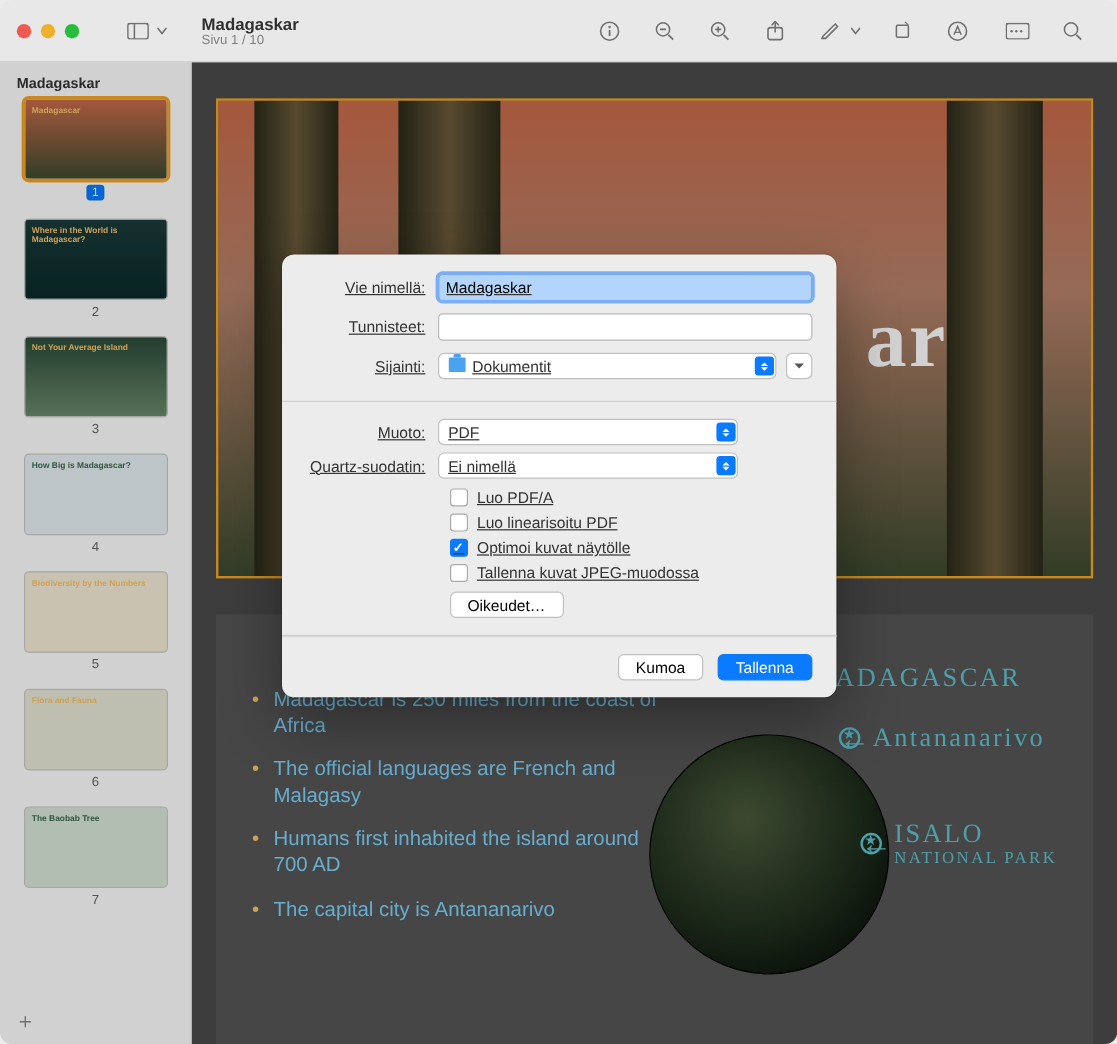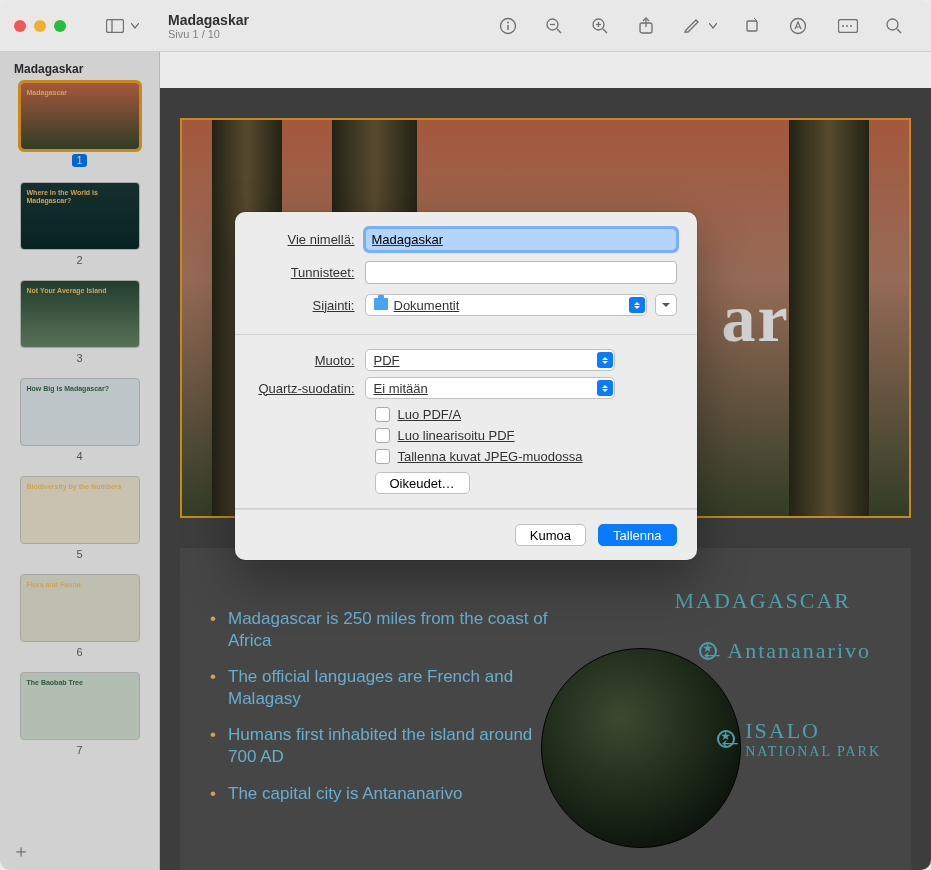--- a/index.html
+++ b/index.html
@@ -64,21 +64,20 @@
     width:22px; height:22px;
     color:#888; font-size:18px;
     display:flex; align-items:center; justify-content:center;
   }
 
   .main {
     flex:1;
     background:#4a4a4a;
     position:relative;
     overflow:hidden;
-    margin-top:36px;
   }
   
   .slide1 {
     position:absolute; left:20px; top:30px; right:20px; height:400px;
     background: linear-gradient(180deg,#c96b4a 0%, #b6826a 40%, #3d4a2f 100%);
     border: 2px solid #f5a623;
     display:flex; align-items:center; justify-content:center;
   }
   .slide1-title { color:#fff; font-size:68px; font-weight:700; letter-spacing:2px; font-family: Georgia, serif;}
   
@@ -382,32 +381,36 @@
         <div class="popup-btn" style="width:250px">
           <span>PDF</span>
           <span class="chev"></span>
         </div>
       </div>
     </div>
     <div class="sheet-row" style="margin-bottom:8px">
       <div class="sheet-label">Quartz-suodatin:</div>
       <div class="sheet-field">
         <div class="popup-btn" style="width:250px">
-          <span>Ei mitään</span>
+          <span>Ei nimellä</span>
           <span class="chev"></span>
         </div>
       </div>
     </div>
     <div class="checkbox-row">
       <span class="mac-check"></span>
       <span>Luo PDF/A</span>
     </div>
     <div class="checkbox-row">
       <span class="mac-check"></span>
       <span>Luo linearisoitu PDF</span>
+    </div>
+    <div class="checkbox-row">
+      <span class="mac-check checked"></span>
+      <span>Optimoi kuvat näytölle</span>
     </div>
     <div class="checkbox-row">
       <span class="mac-check"></span>
       <span>Tallenna kuvat JPEG-muodossa</span>
     </div>
     <div class="perm-row">
       <button class="mac-button">Oikeudet…</button>
     </div>
   </div>
   <hr class="divider">

